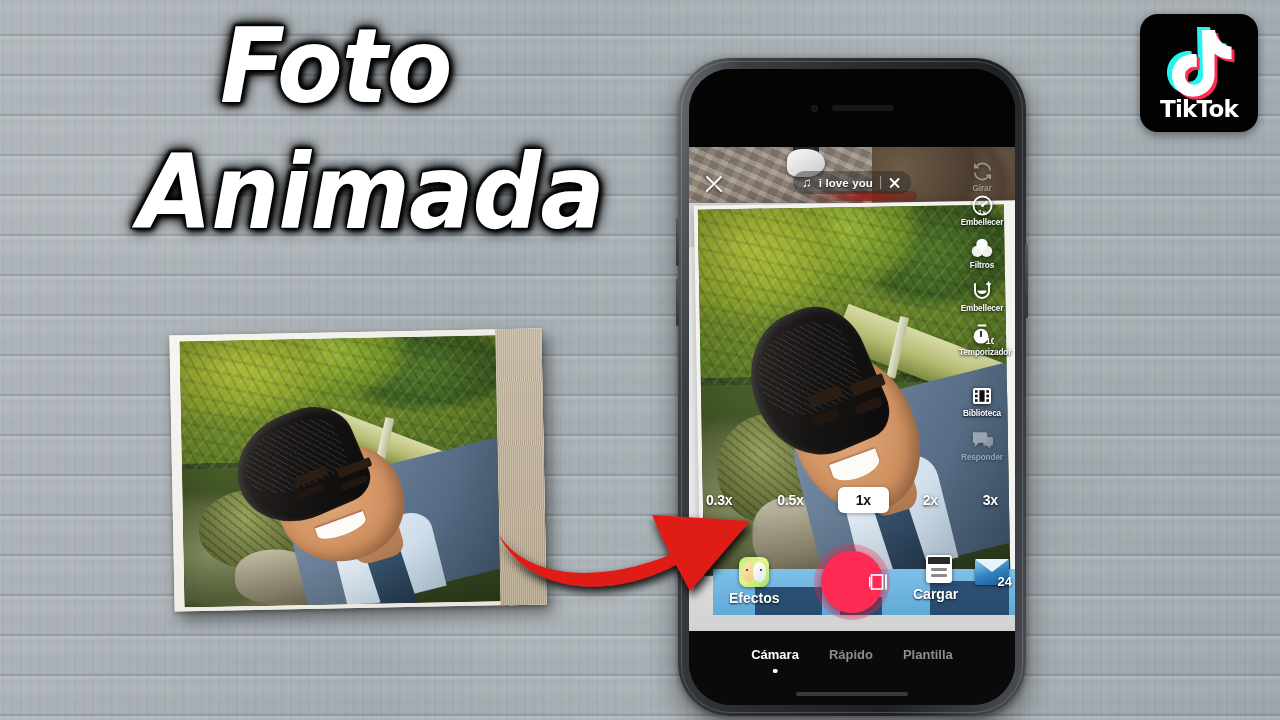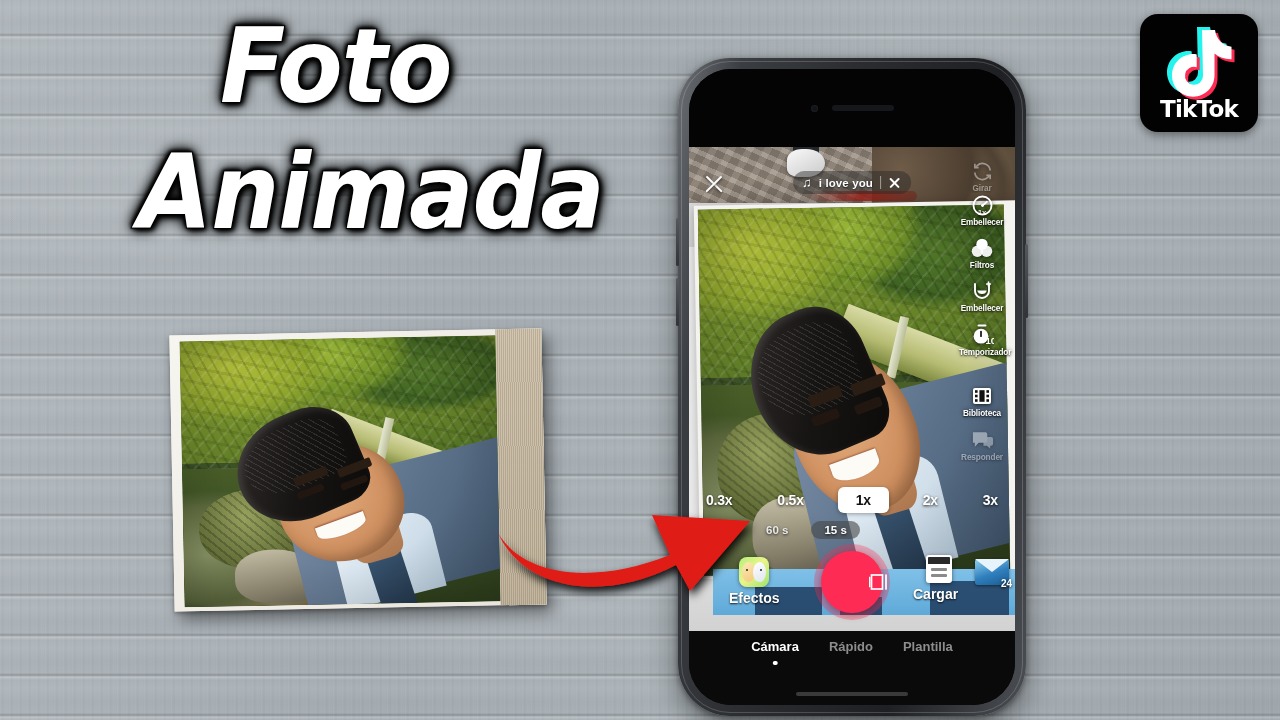--- a/index.html
+++ b/index.html
@@ -428,29 +428,29 @@
     background:linear-gradient(160deg,#8fd0ef,#2f7fbd 55%, #1b5c91);
     box-shadow:0 1px 3px rgba(0,0,0,0.5);
   }
   #gal-btn .flap {
     position:absolute; left:0; top:0; width:0; height:0;
     border-left:17px solid transparent; border-right:17px solid transparent;
     border-top:13px solid #e8f4fb;
   }
   #gal-badge {
     position:absolute; right:-3px; bottom:-4px;
-    color:#fff; font-size:10px; font-weight:bold;
+    color:#fff; font-size:13px; font-weight:bold;
     text-shadow:0 1px 3px rgba(0,0,0,0.9);
   }
 
   
   #tabbar {
     position:absolute; left:0; bottom:0; width:100%; height:74px;
     z-index:14; display:flex; align-items:flex-start; justify-content:center;
-    gap:30px; padding-top:8px;
+    gap:30px; padding-top:16px;
   }
   .tab {
     color:#8d8d8d; font-size:13px; font-weight:600; cursor:pointer; position:relative;
   }
   .tab.active { color:#fff; font-weight:bold; }
   .tab.active::after {
     content:""; position:absolute; left:50%; transform:translateX(-50%);
     bottom:-11px; width:4.5px; height:4.5px; border-radius:50%; background:#fff;
   }
   #home-ind {
@@ -679,25 +679,20 @@
         </div>
 
         <div id="speed-row">
           <div class="speed-opt">0.3x</div>
           <div class="speed-opt">0.5x</div>
           <div class="speed-opt sel">1x</div>
           <div class="speed-opt">2x</div>
           <div class="speed-opt">3x</div>
         </div>
 
-        <div id="dur-row">
-          <div class="dur-opt">3 min</div>
-          <div class="dur-opt">60 s</div>
-          <div class="dur-opt sel">15 s</div>
-        </div>
 
         <div id="capture-row">
           <div id="fx-btn">
             <div id="fx-icon">
               <div class="m1"></div>
                 <div class="m2"></div>
                 <div class="e1"></div>
                 <div class="e2"></div>
             </div>
             <div class="small-lbl">Efectos</div>

